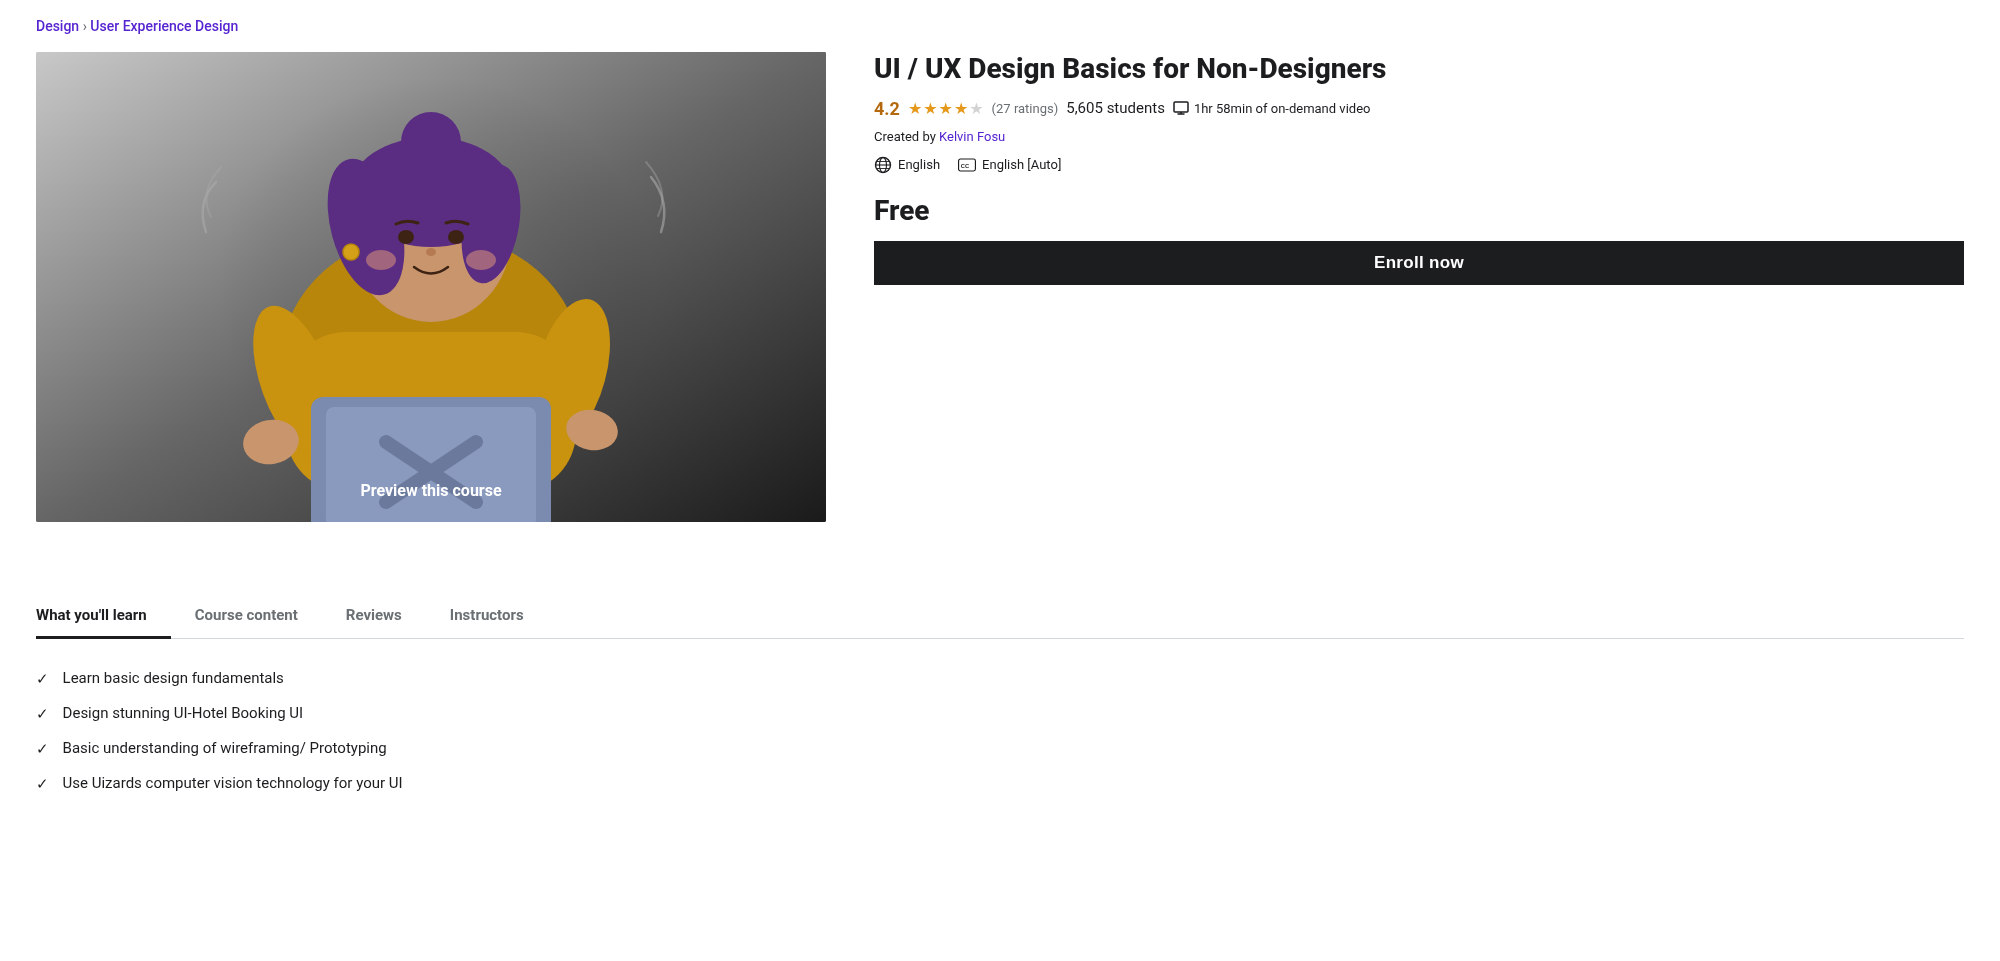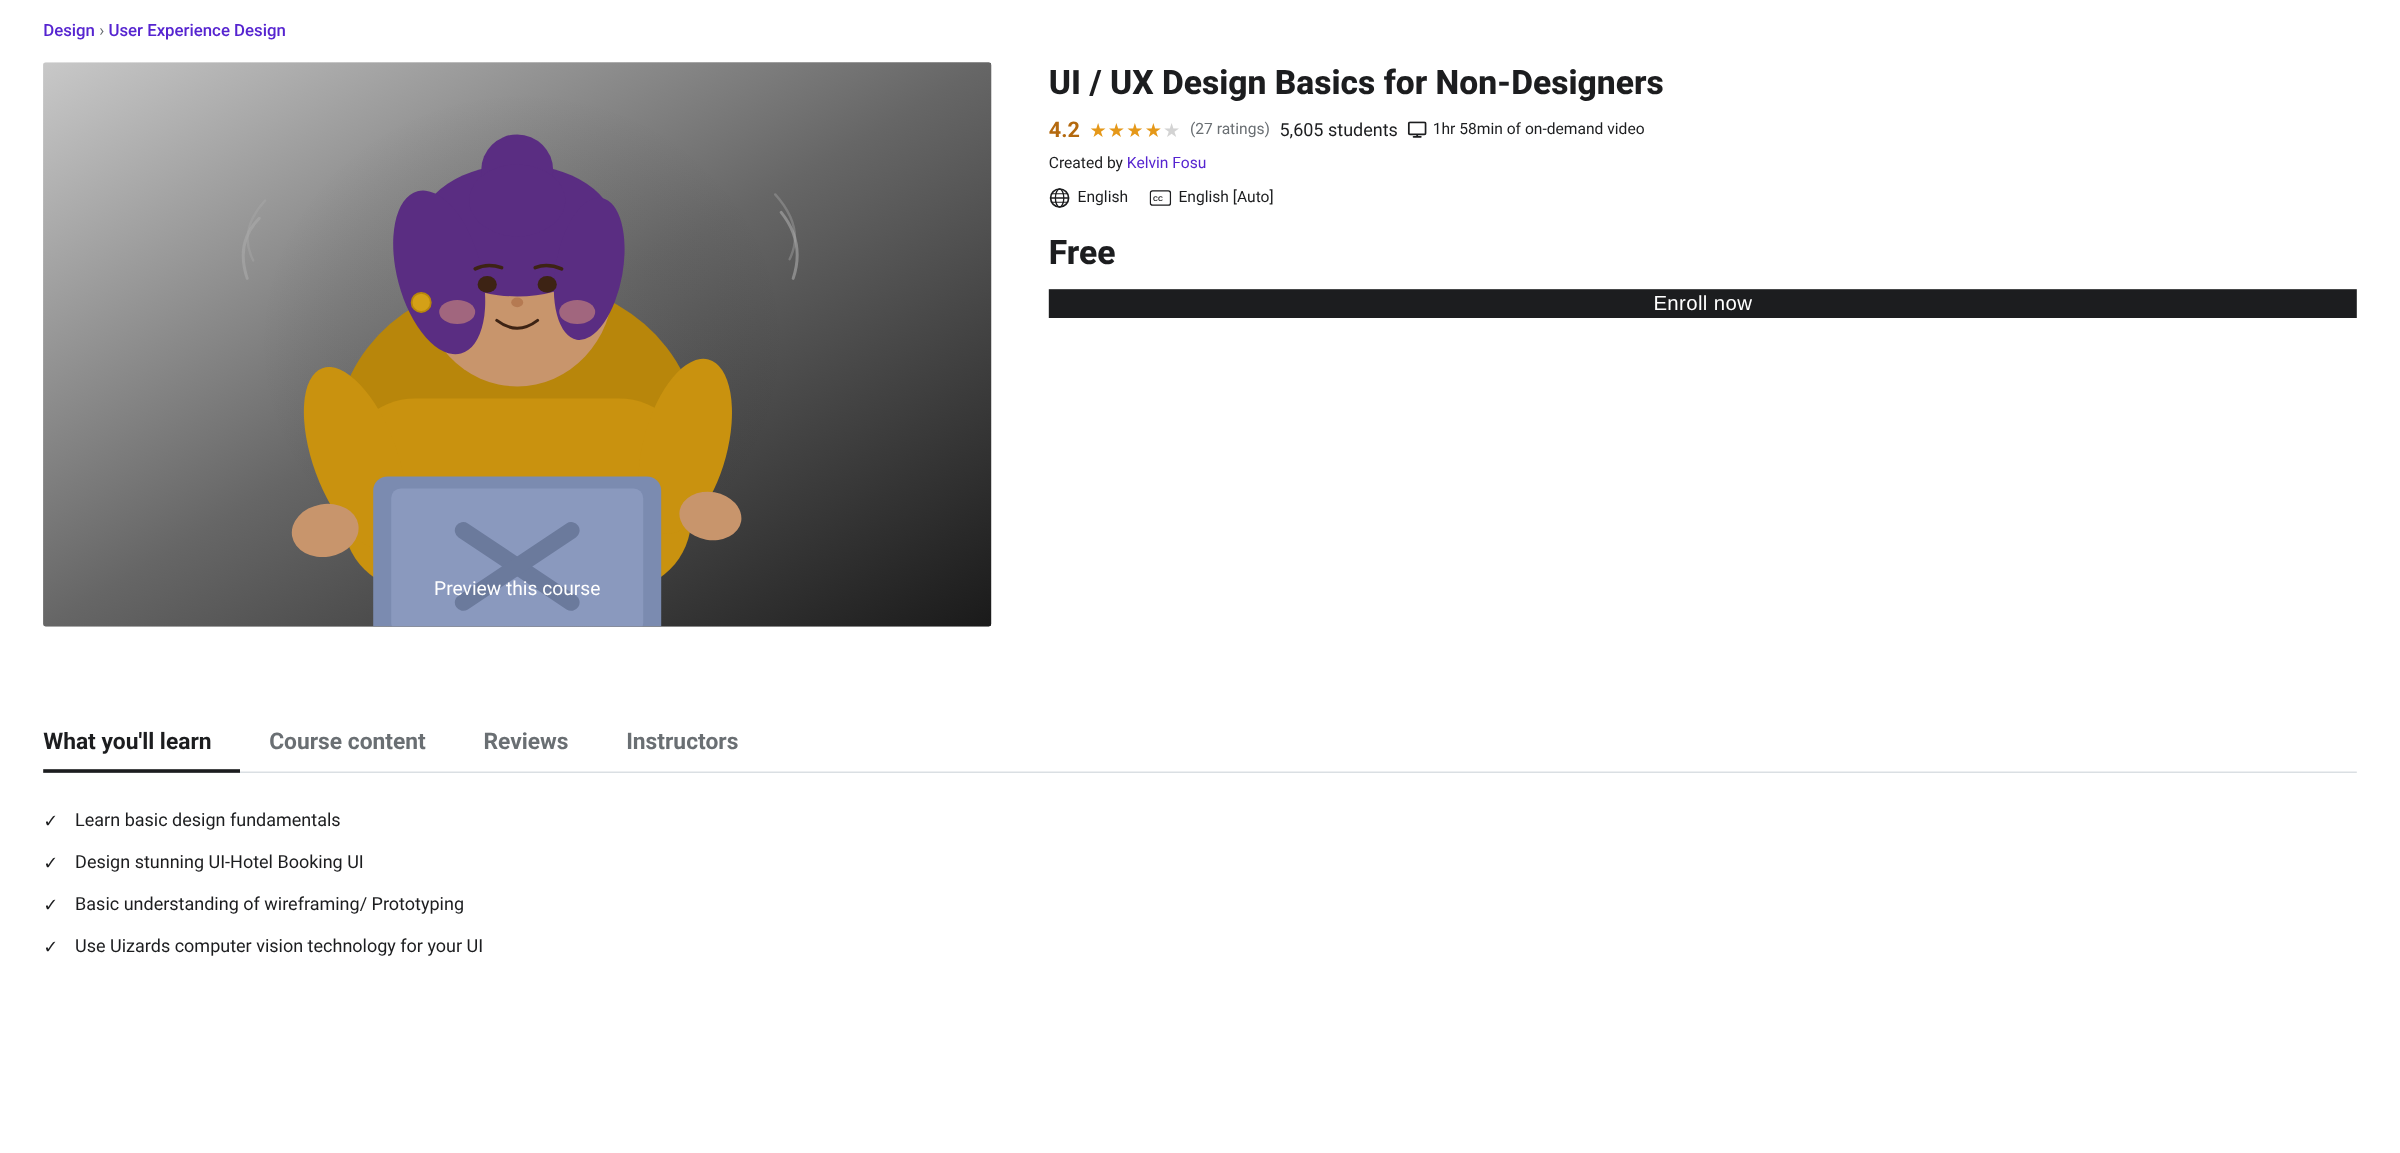--- a/index.html
+++ b/index.html
@@ -38,21 +38,21 @@
       cursor: pointer;
     }
 
     .preview-label {
       position: absolute;
       bottom: 22px;
       left: 50%;
       transform: translateX(-50%);
       color: #fff;
       font-size: 16px;
-      font-weight: 400;
+      font-weight: 700;
       white-space: nowrap;
       z-index: 10;
     }
 
     .right-column {
       flex: 1;
       padding-left: 48px;
       padding-top: 0;
     }
 
@@ -151,23 +151,23 @@
       color: #1c1d1f;
       margin-bottom: 14px;
     }
 
     .enroll-btn {
       display: block;
       width: 100%;
       background: #1c1d1f;
       color: #fff;
       border: none;
-      padding: 2px 0;
+      padding: 12px 0;
       font-size: 17px;
-      font-weight: 400;
+      font-weight: 700;
       cursor: pointer;
       text-align: center;
       border-radius: 0;
       letter-spacing: 0.3px;
     }
 
     
     .tabs-section {
       padding: 0 36px;
       margin-top: 30px;
@@ -175,21 +175,21 @@
 
     .tabs-nav {
       display: flex;
       gap: 0;
       border-bottom: 1px solid #d1d7dc;
       margin-bottom: 30px;
     }
 
     .tab-item {
       padding: 14px 24px 12px 24px;
-      font-size: 19px;
+      font-size: 15px;
       font-weight: 700;
       color: #6a6f73;
       cursor: pointer;
       border-bottom: 3px solid transparent;
       margin-bottom: -1px;
     }
     .tab-item.active {
       color: #1c1d1f;
       border-bottom: 3px solid #1c1d1f;
     }

